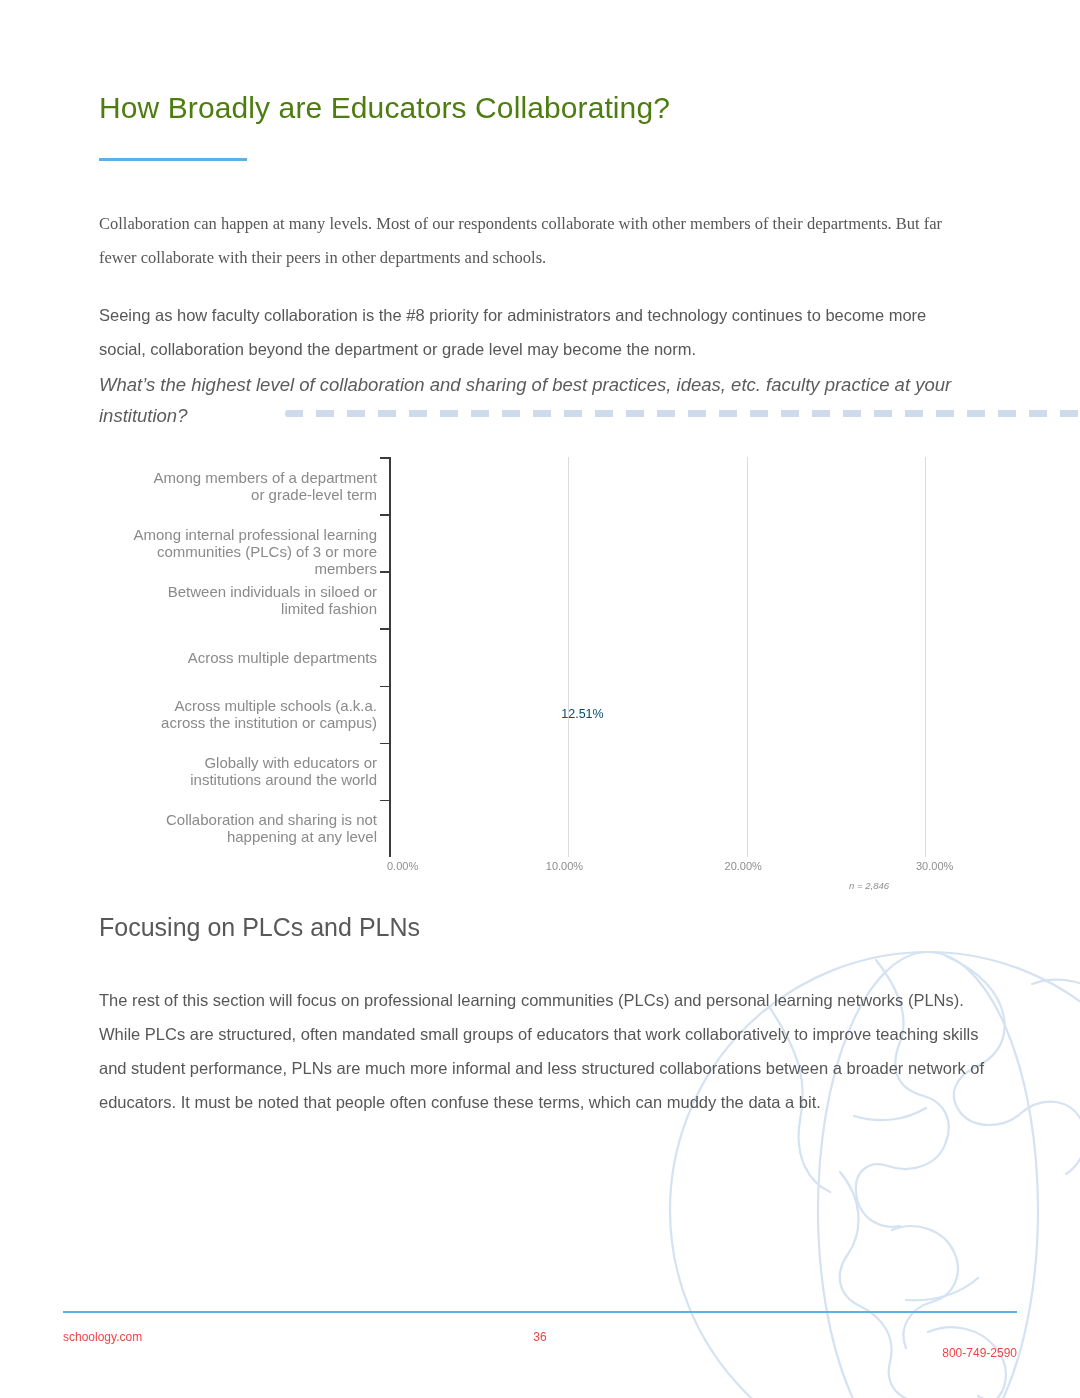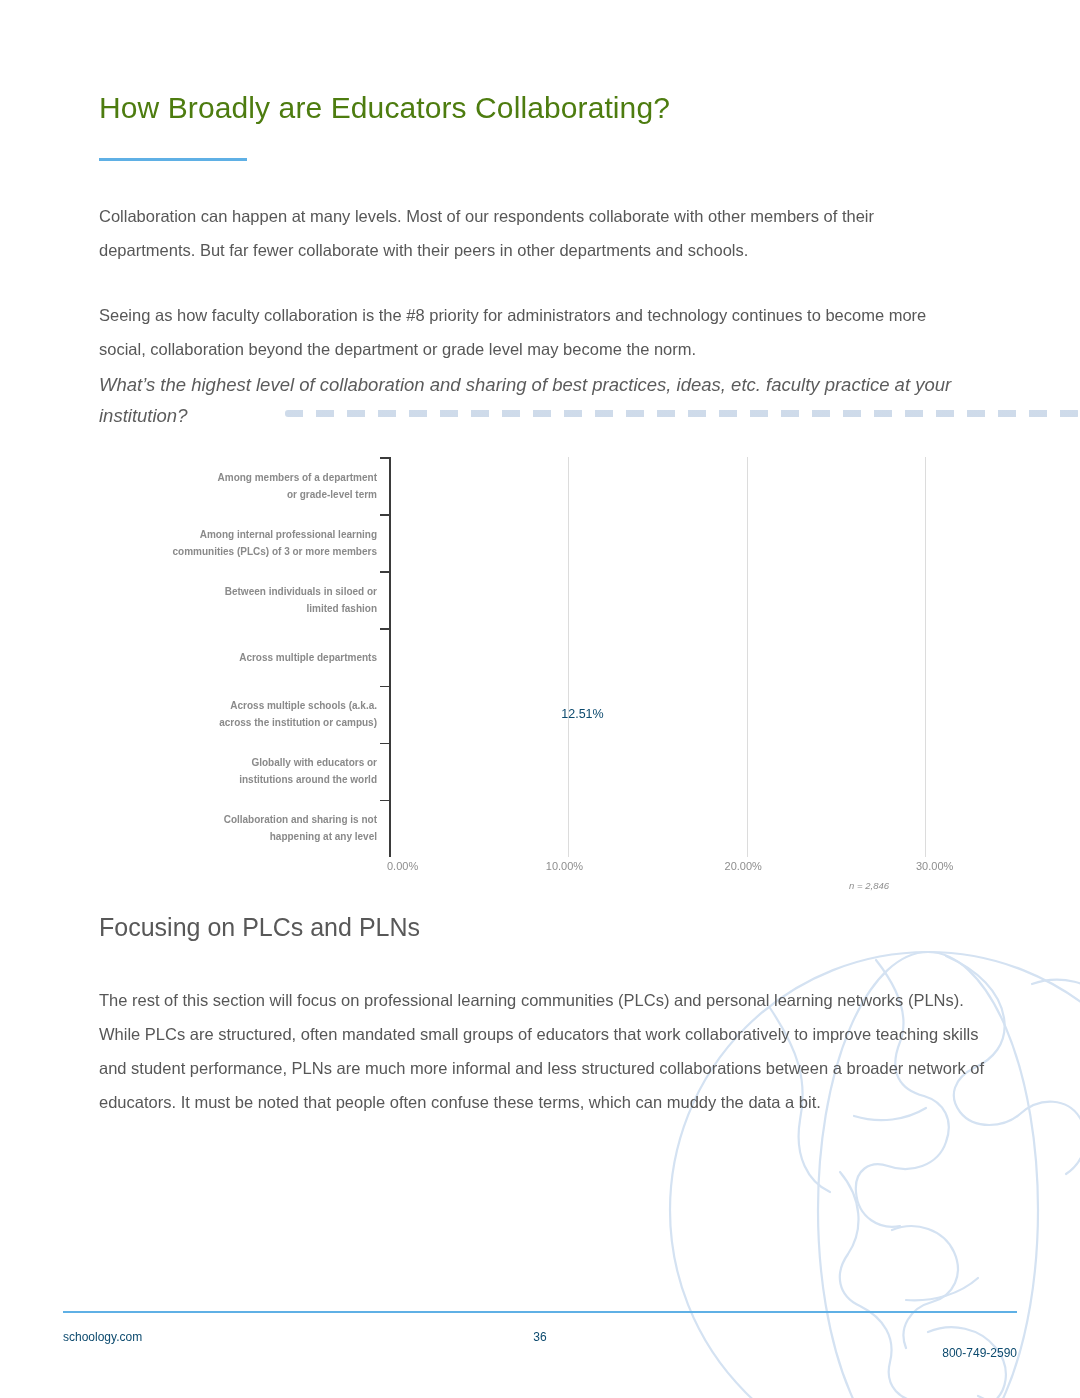--- a/index.html
+++ b/index.html
@@ -61,21 +61,21 @@
   
   .body-para {
     position: absolute;
     left: 99px;
     width: 862px;
     font-size: 16.5px;
     line-height: 34px;
     color: #575757;
     font-weight: 400;
   }
-  #para-1 { top: 182px; }
+  #para-1 { top: 190px; font-family: Liberation Serif, serif; }
   #para-2 { top: 281px; }
 
   
   #survey-question {
     position: absolute;
     left: 99px;
     top: 369px;
     width: 880px;
     font-size: 18.5px;
     font-style: italic;
@@ -111,24 +111,24 @@
     top: 0;
     width: 880px;
     height: 410px;
   }
   
   .cat-label {
     position: absolute;
     right: 500px;           
     width: 265px;
     text-align: right;
-    font-size: 10px;
+    font-size: 15px;
     line-height: 17px;
     color: #8a8a8a;
-    font-weight: 700;
+    font-weight: 400;
   }
   #axis-line {
     position: absolute;
     left: 290px;
     top: 5px;
     width: 1.5px;
     height: 400px;
     background: #3b3b3b;
   }
   .axis-tick {
@@ -216,21 +216,21 @@
   #footer {
     position: absolute;
     left: 63px;
     top: 1330px;
     width: 954px;
     height: 20px;
   }
   .footer-text {
     position: absolute;
     font-size: 12px;
-    color: #0c4a6e;
+    color: #ef4444;
     font-weight: 400;
     white-space: nowrap;
   }
   #footer-site  { left: 0px;  top: 0px; }
   #footer-page  { left: 0;    top: 0px; width: 954px; text-align: center; }
   #footer-phone { right: 0px; top: 16px; text-align: right; }
 </style>
 </head>
 <body>
 

